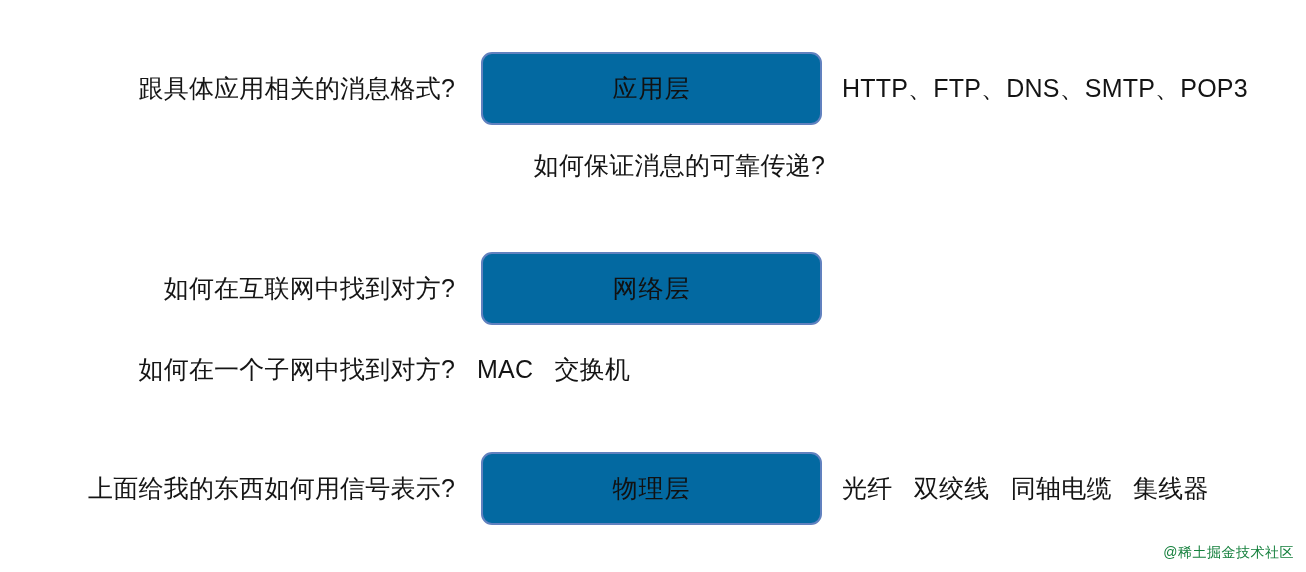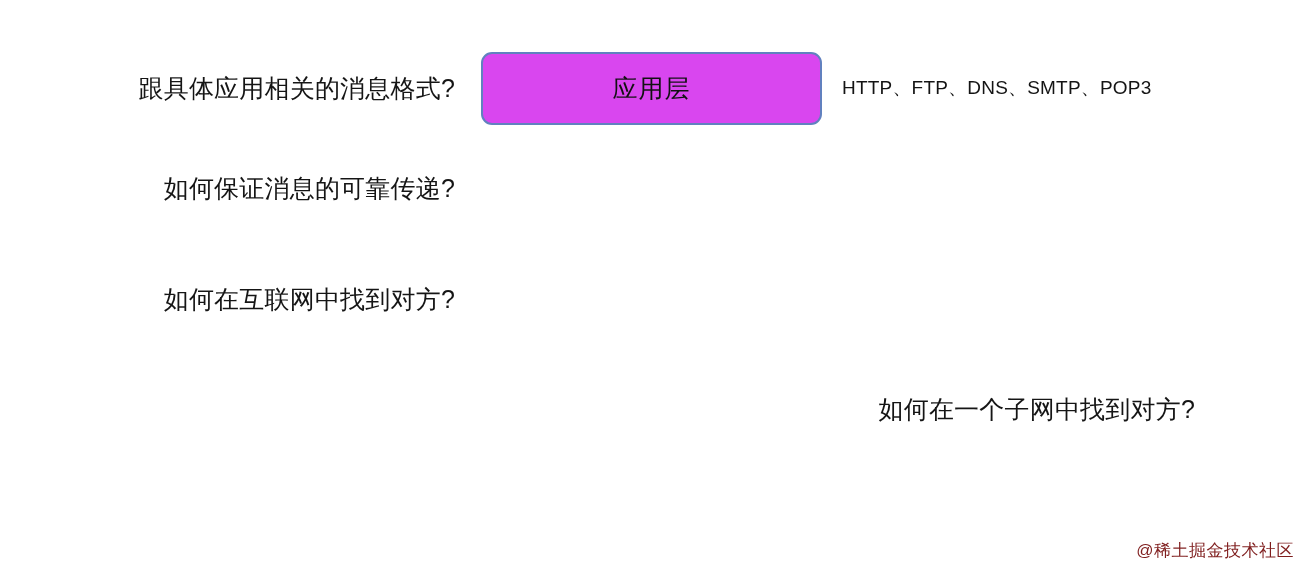--- a/index.html
+++ b/index.html
@@ -45,72 +45,83 @@
     color: #151515;
     white-space: nowrap;
   }
 
   .layer-box {
     width: 341px;
     flex: 0 0 341px;
     height: 73px;
     margin-left: 24px;
     box-sizing: border-box;
-    background: #d946ef;
+    background: #0369a1;
     border: 2px solid #6181bf;
     border-radius: 11px;
     display: flex;
     align-items: center;
     justify-content: center;
     font-size: 25px;
     letter-spacing: 1px;
     color: #111111;
   }
 
   .protocol-col {
     flex: 1 1 auto;
     margin-left: 20px;
-    font-size: 19px;
+    font-size: 25px;
     line-height: 1.15;
     letter-spacing: 0.2px;
     color: #141414;
     white-space: pre;
   }
 
   .watermark {
     position: absolute;
     right: 12px;
     bottom: 10px;
-    font-size: 17px;
-    color: #7f1d1d;
+    font-size: 14px;
+    color: #15803d;
     letter-spacing: 0.5px;
     white-space: nowrap;
   }
 </style>
 </head>
 <body>
 
 <div class="diagram">
 
   <div class="layer-row" style="top:51px;">
     <div class="question-col">跟具体应用相关的消息格式?</div>
     <div class="layer-box">
       <span>应用层</span>
     </div>
     <div class="protocol-col">HTTP、FTP、DNS、SMTP、POP3</div>
   </div>
 
-  <div class="layer-row" style="top:151px;">
+  <div class="layer-row" style="top:151px;flex-direction:column;">
     <div class="question-col">如何保证消息的可靠传递?</div>
   </div>
 
-  <div class="layer-row" style="top:262px;">
+  <div class="layer-row" style="top:251px;">
     <div class="question-col">如何在互联网中找到对方?</div>
+    <div class="layer-box">
+      <span>网络层</span>
+    </div>
   </div>
 
-  <div class="layer-row" style="top:372px;justify-content:flex-end;">
+  <div class="layer-row" style="top:332px;">
     <div class="question-col">如何在一个子网中找到对方?</div>
+    <div class="protocol-col">MAC   交换机</div>
   </div>
 
+  <div class="layer-row" style="top:451px;">
+    <div class="question-col">上面给我的东西如何用信号表示?</div>
+    <div class="layer-box">
+      <span>物理层</span>
+    </div>
+    <div class="protocol-col">光纤   双绞线   同轴电缆   集线器</div>
+  </div>
 
   <div class="watermark">@稀土掘金技术社区</div>
 
 </div>
 
 </body></html>

